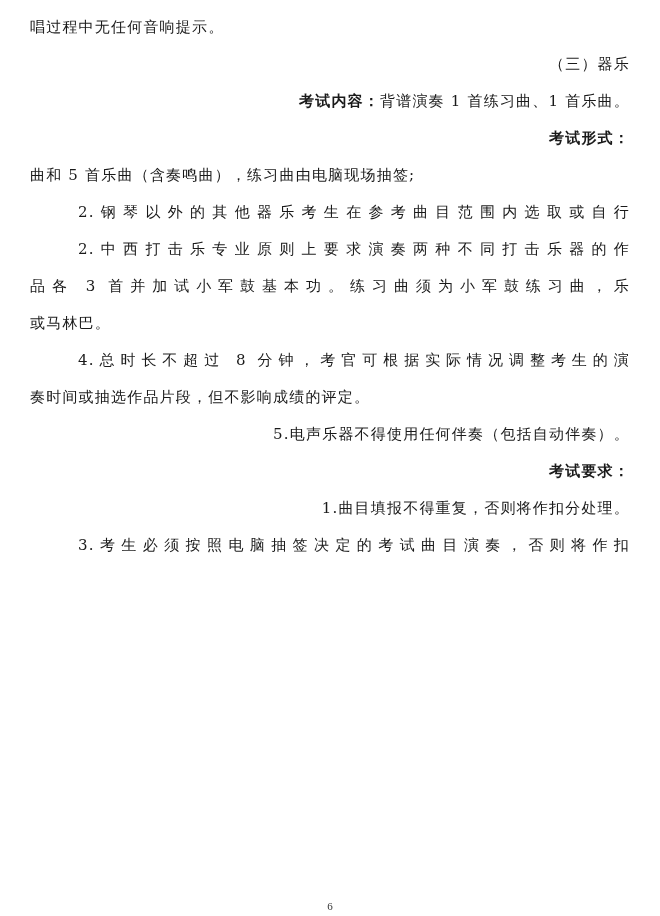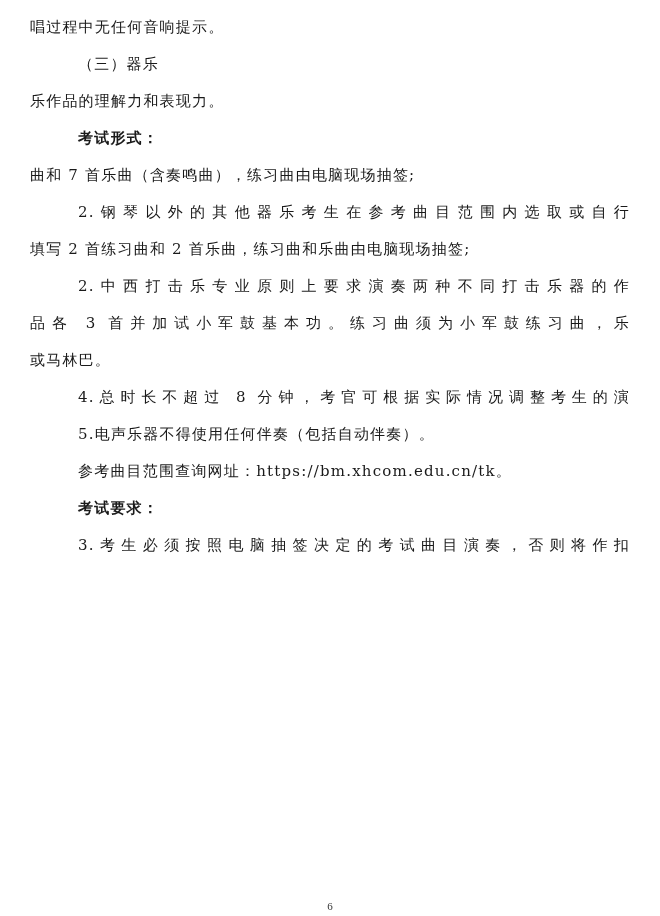--- a/index.html
+++ b/index.html
@@ -1,40 +1,40 @@
 <!DOCTYPE html>
 <html><head>
 <meta charset="utf-8">
 <style>
   html, body { margin: 0; padding: 0; background: #ffffff; }
   body { width: 660px; height: 916px; position: relative; overflow: hidden;
          font-family: "DejaVu Serif", "Liberation Serif", serif; color: #1a1a1a; }
   .page { position: absolute; left: 30px; top: 9px; width: 600px; }
   .line { height: 37px; line-height: 37px; font-size: 15px; white-space: nowrap;
           letter-spacing: 1.2px; }
-  .indent { padding-left: 48px; }
+  .indent { padding-left: 48px; text-align: right; }
   .just { text-align: justify; text-align-last: justify; }
   b { font-weight: bold; }
   .pnum { position: absolute; left: 0; width: 660px; top: 900px; text-align: center;
           font-size: 11px; font-family: "Liberation Serif", serif; color: #333; }
 </style>
 </head>
 <body>
 
 <div class="page">
   <div class="line">唱过程中无任何音响提示。</div>
   <div class="line indent">（三）器乐</div>
-  <div class="line">乐作品的理解力和表现力。</div>
+  <div class="line indent"><b>考试内容：</b><span>背谱演奏 1 首练习曲、1 首乐曲。</span></div>
   <div class="line indent"><b>考试形式：</b></div>
-  <div class="line">曲和 7 首乐曲（含奏鸣曲），练习曲由电脑现场抽签;</div>
+  <div class="line">曲和 5 首乐曲（含奏鸣曲），练习曲由电脑现场抽签;</div>
   <div class="line indent just">2.钢琴以外的其他器乐考生在参考曲目范围内选取或自行</div>
-  <div class="line">填写 2 首练习曲和 2 首乐曲，练习曲和乐曲由电脑现场抽签;</div>
   <div class="line indent just">2.中西打击乐专业原则上要求演奏两种不同打击乐器的作</div>
   <div class="line just">品各 3 首并加试小军鼓基本功。练习曲须为小军鼓练习曲，乐</div>
   <div class="line">或马林巴。</div>
   <div class="line indent just">4.总时长不超过 8 分钟，考官可根据实际情况调整考生的演</div>
+  <div class="line">奏时间或抽选作品片段，但不影响成绩的评定。</div>
   <div class="line indent">5.电声乐器不得使用任何伴奏（包括自动伴奏）。</div>
-  <div class="line indent">参考曲目范围查询网址：https://bm.xhcom.edu.cn/tk。</div>
   <div class="line indent"><b>考试要求：</b></div>
+  <div class="line indent">1.曲目填报不得重复，否则将作扣分处理。</div>
   <div class="line indent just">3.考生必须按照电脑抽签决定的考试曲目演奏，否则将作扣</div>
 </div>
 
 <div class="pnum">6</div>
 
 </body></html>

